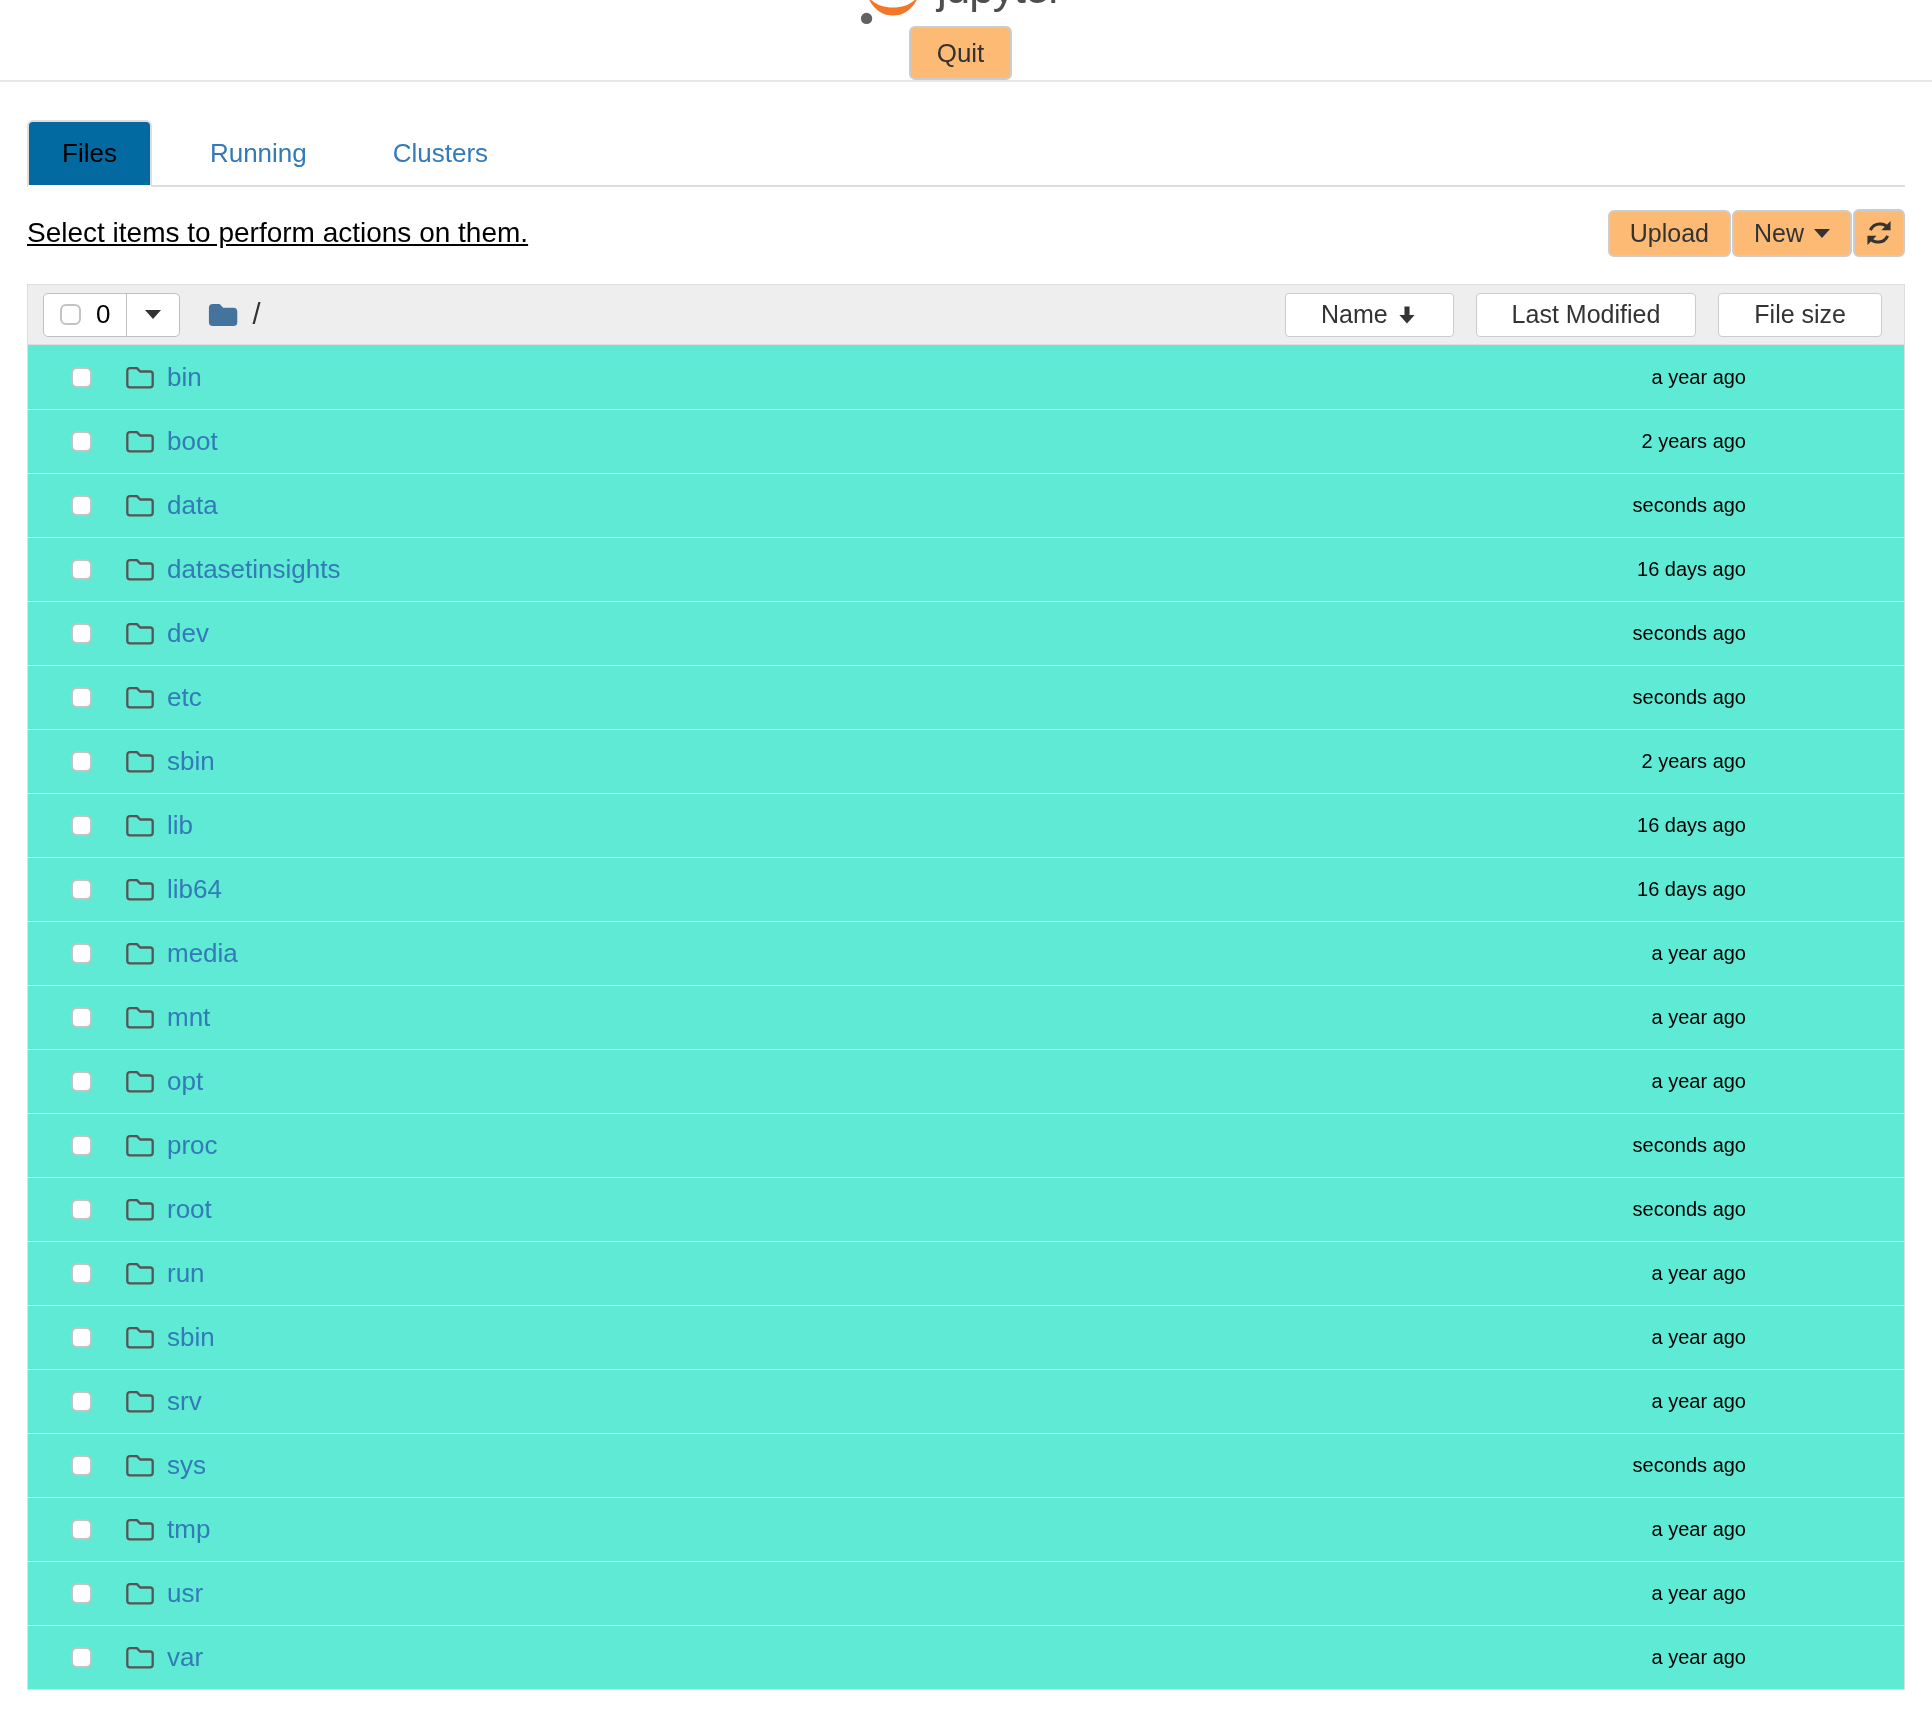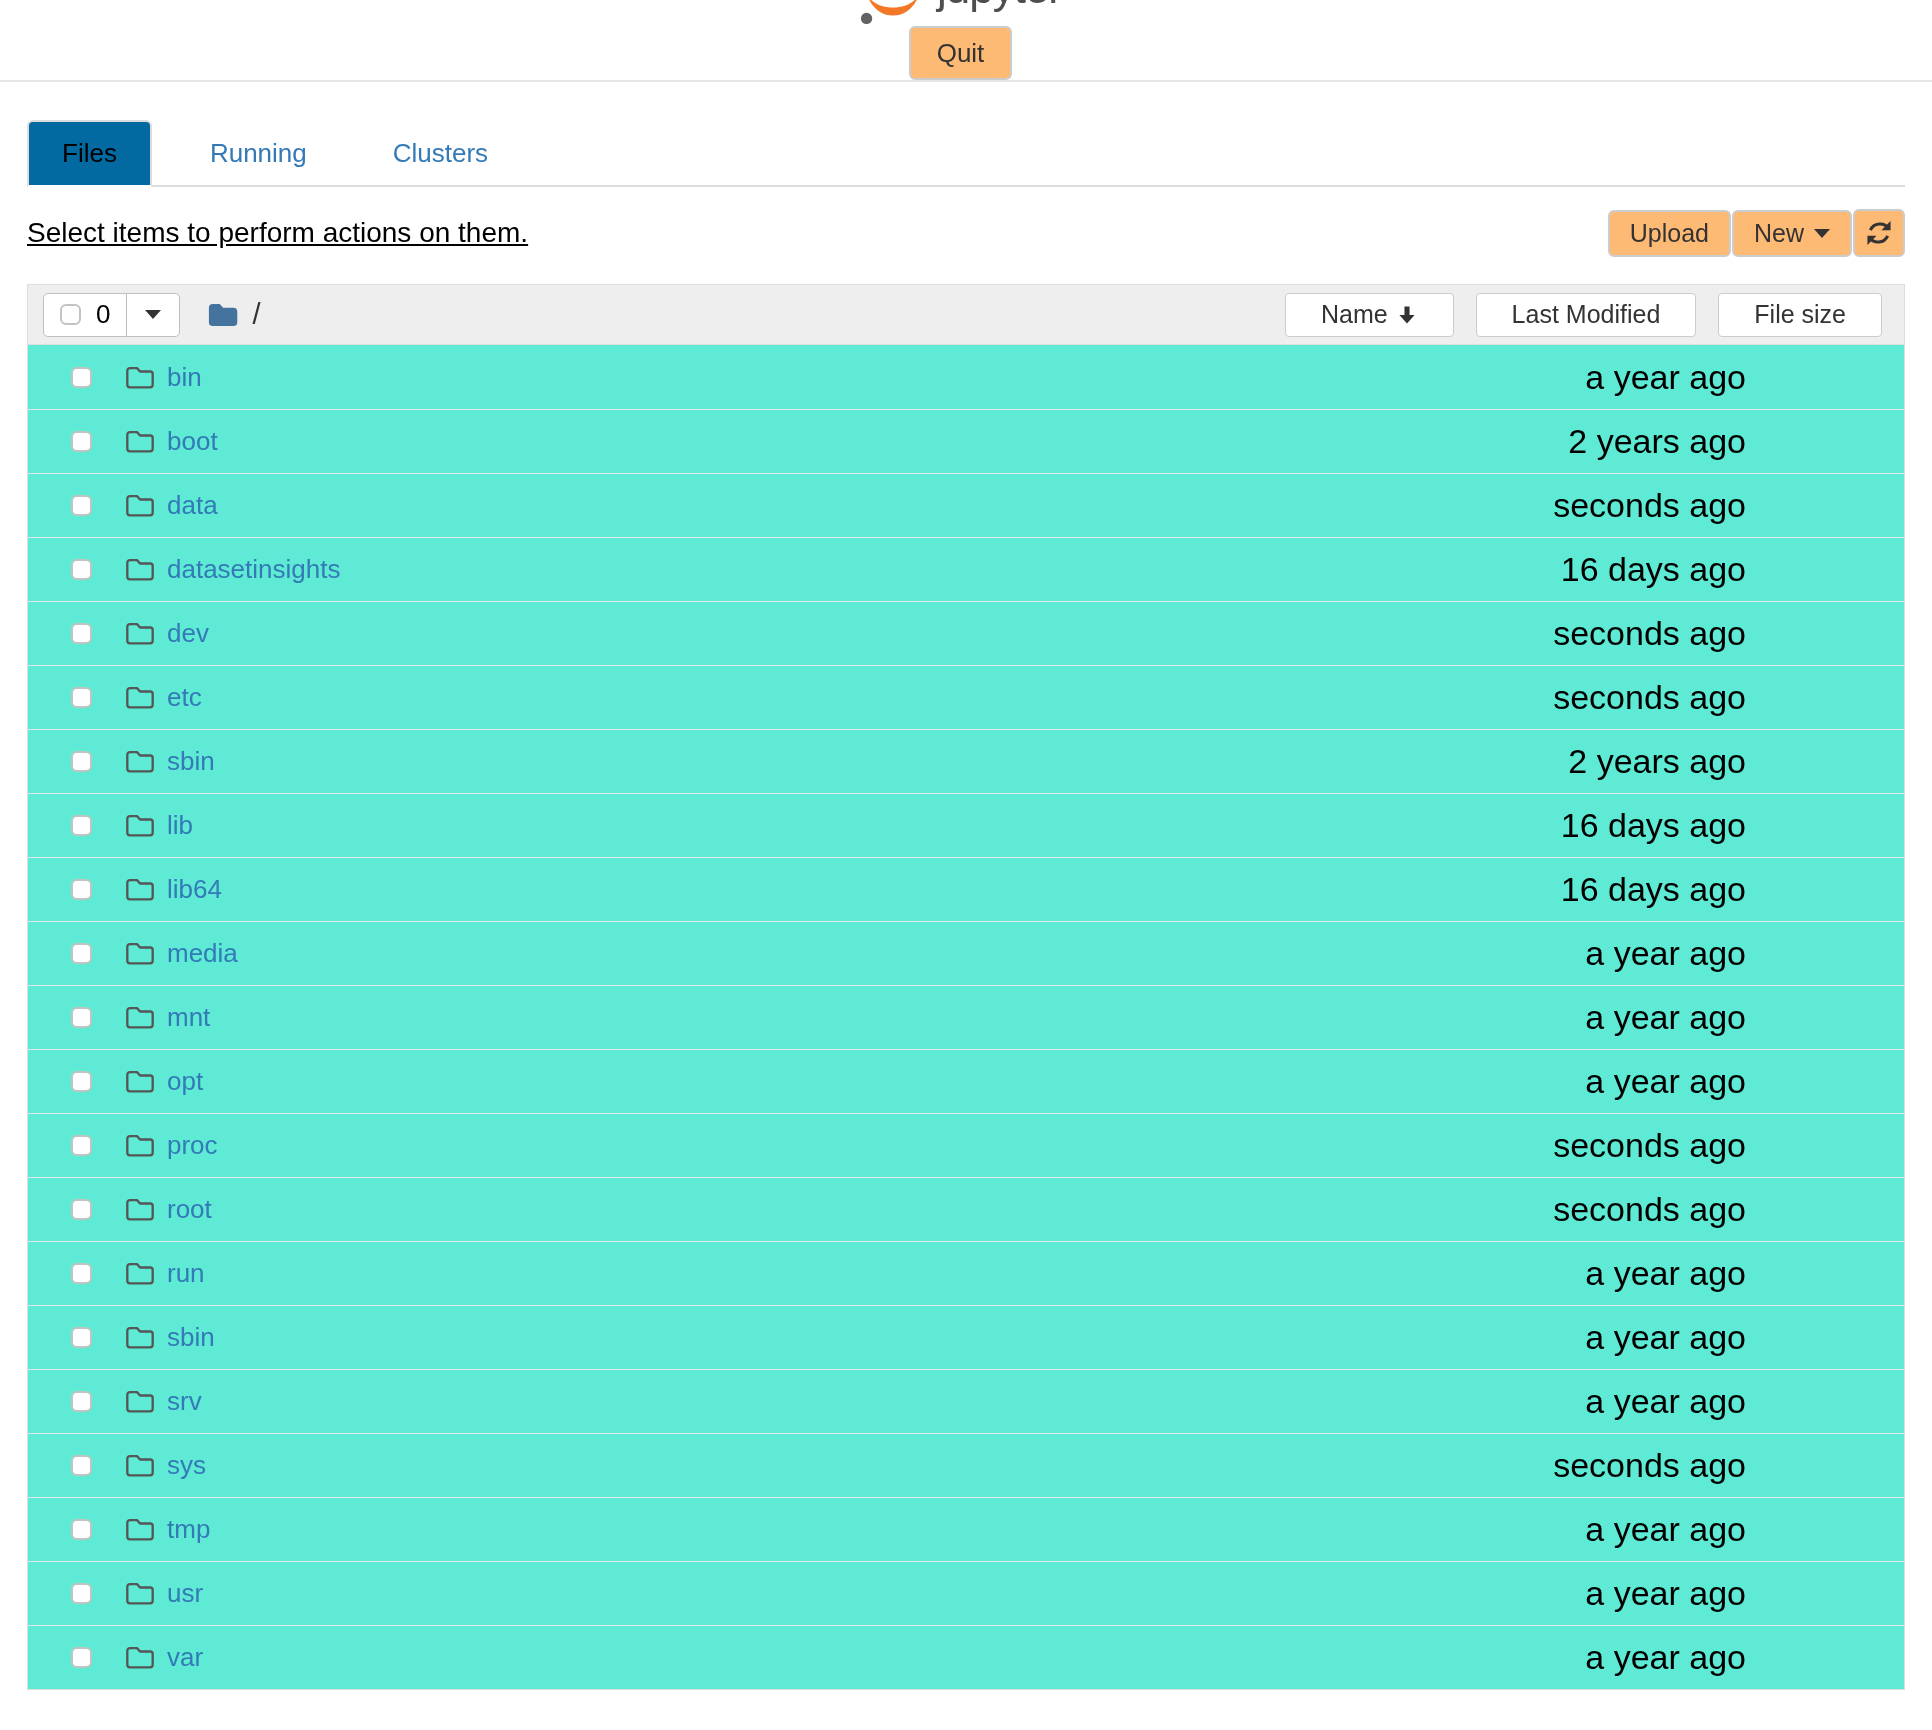--- a/index.html
+++ b/index.html
@@ -104,21 +104,21 @@
     height:64px;display:flex;align-items:center;padding-left:43px;
     border-top:1px solid var(--border-light);background:#5eead4;
   }
   .row:first-child{border-top:none;}
   .row .cb{margin-right:33px;}
   .row-folder-icon{margin-right:12px;display:flex;align-items:center;}
   .row-name{
     font-size:26px;color:var(--accent);text-decoration:none;cursor:pointer;
   }
   .row-time{
-    margin-left:auto;font-size:34px;color:#000;text-align:center;padding-right:158px;
+    margin-left:auto;font-size:20px;color:#000;text-align:center;padding-right:158px;
     white-space:nowrap;
   }
   svg{display:block;}
 </style>
 </head>
 <body>
 
 <div class="page-header">
   <div class="logo">
     <span>

